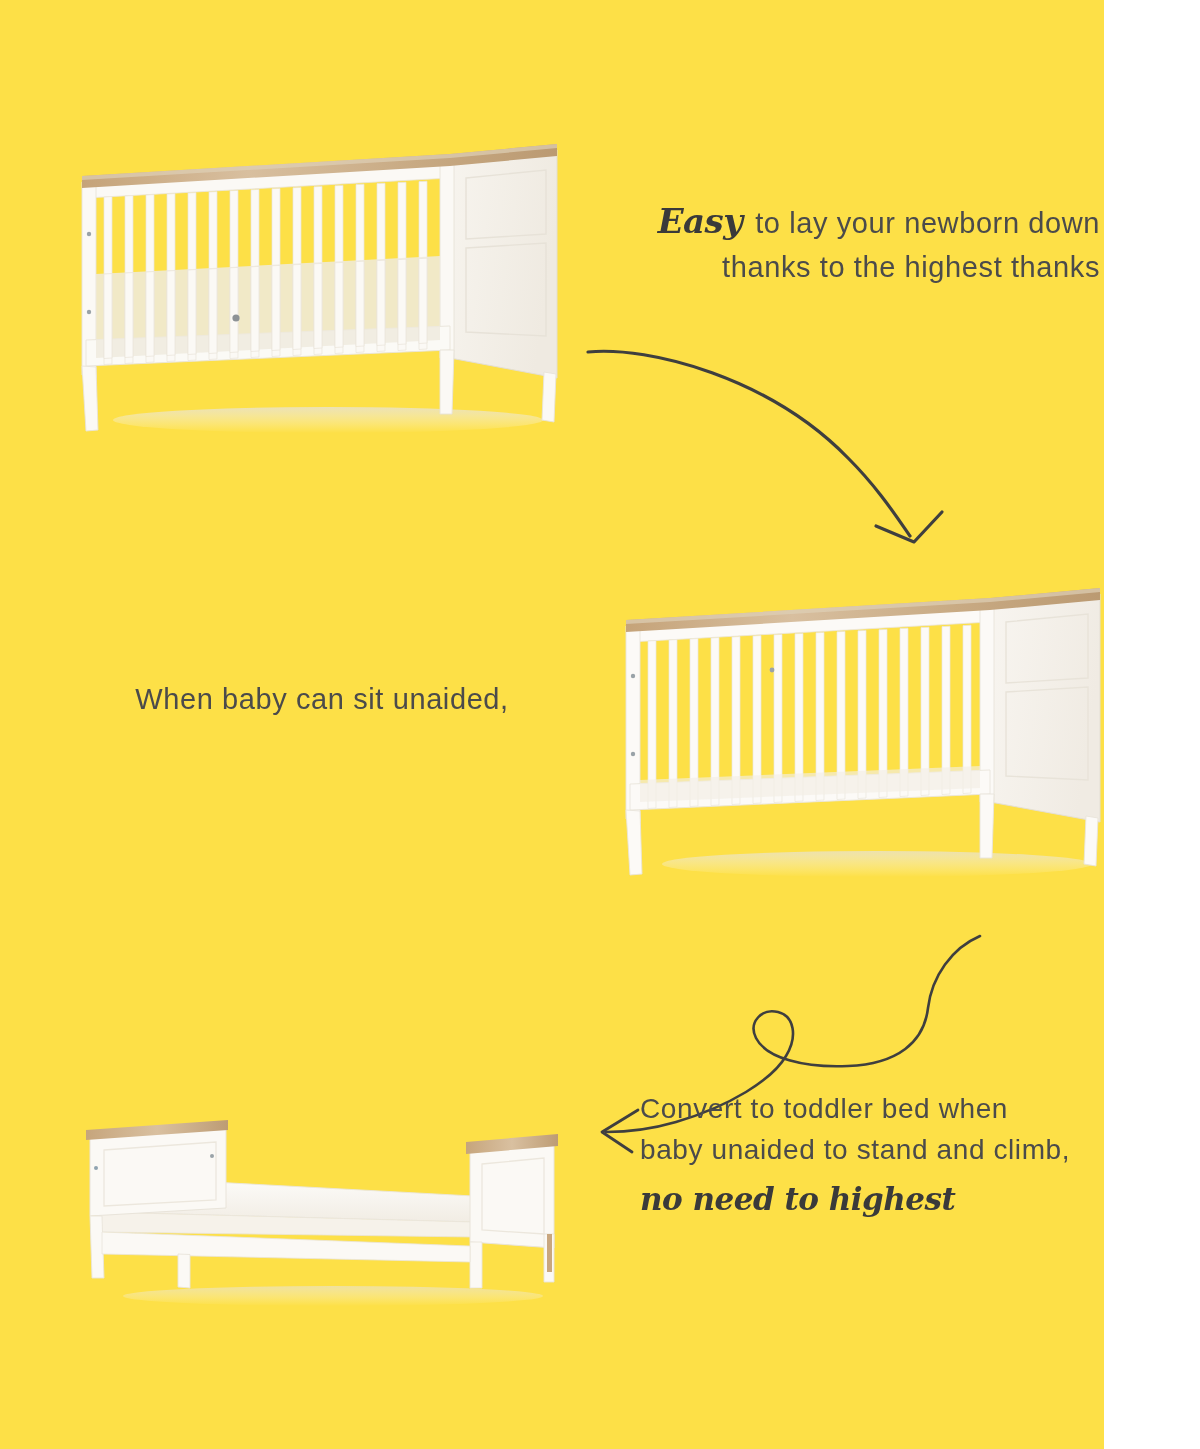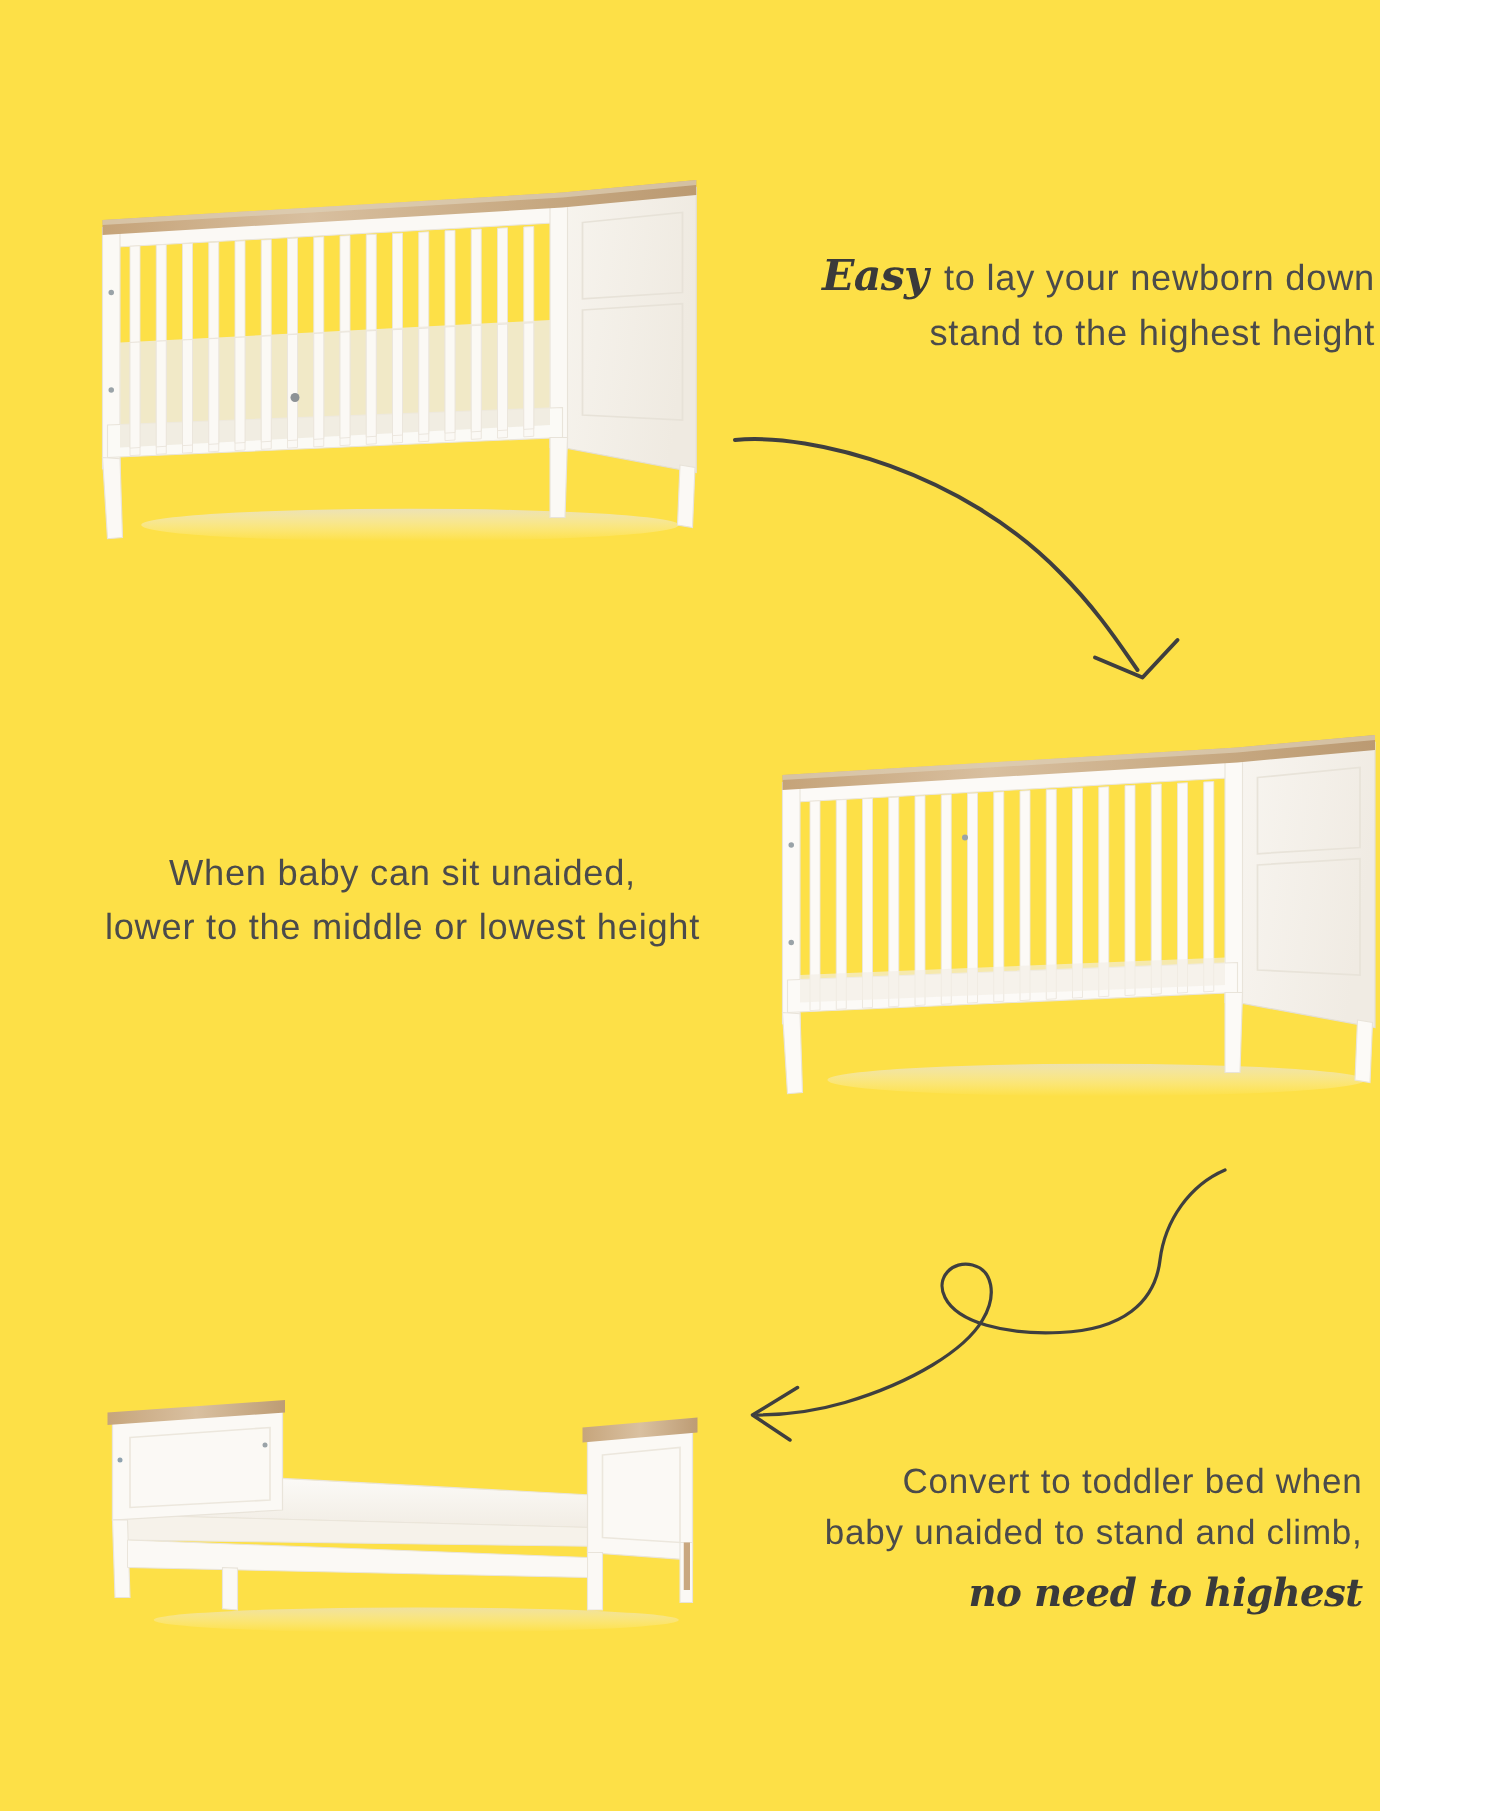--- a/index.html
+++ b/index.html
@@ -50,23 +50,23 @@
   #caption-2 {
     left: 57px;
     top: 678px;
     width: 530px;
     text-align: center;
     font-size: 29px;
   }
 
   #caption-3 {
     left: 640px;
-    top: 1164px;
+    top: 1088px;
     width: 450px;
-    text-align: right;
+    text-align: left;
     font-size: 28px;
   }
   #caption-3 .script-line {
     display: block;
     font-size: 31px;
     margin-top: 6px;
   }
 
   
   .arrow-svg { position: absolute; overflow: visible; }
@@ -178,21 +178,21 @@
       </g>
 
       <circle cx="11" cy="108" r="2.2" fill="#9aa3a8"></circle>
       <circle cx="11" cy="186" r="2.2" fill="#9aa3a8"></circle>
       <circle cx="158" cy="192" r="3.6" fill="#8d9296"></circle>
     </svg>
   </div>
 
   <div class="caption" id="caption-1">
     <span class="line"><span class="script">Easy</span><span> to lay your newborn down</span></span>
-    <span class="line">stand to the highest height</span>
+    <span class="line">thanks to the highest thanks</span>
   </div>
 
   <svg class="arrow-svg" id="arrow-1" width="380" height="230" viewBox="0 0 380 230">
     <path class="arrow-path" d="M8,22 C70,16 190,48 268,128 C298,158 316,186 330,206" stroke-width="3.2"></path>
     <path class="arrow-path" d="M296,196 L334,212 L362,182" stroke-width="3.2"></path>
   </svg>
 
   <div class="crib" id="crib-2">
     <svg width="500" height="318" viewBox="0 0 500 318">
       <defs>
@@ -260,21 +260,20 @@
       </g>
 
       <circle cx="11" cy="104" r="2.2" fill="#9aa3a8"></circle>
       <circle cx="11" cy="182" r="2.2" fill="#9aa3a8"></circle>
       <circle cx="150" cy="98" r="2.4" fill="#9aa3a8"></circle>
     </svg>
   </div>
 
   <div class="caption" id="caption-2">
     <span class="line">When baby can sit unaided,</span>
-    <span class="line">lower to the middle or lowest height</span>
   </div>
 
   <svg class="arrow-svg" id="arrow-2" width="420" height="220" viewBox="0 0 420 220">
     <path class="arrow-path" d="M400,6 C372,18 352,46 348,78 C344,112 318,134 268,136
              C224,138 186,128 176,108 C168,92 182,78 198,82
              C214,86 218,106 206,126 C192,150 150,176 96,192
              C72,199 48,202 26,202" stroke-width="2.6"></path>
     <path class="arrow-path" d="M58,180 L22,202 L52,222" stroke-width="2.8"></path>
   </svg>
 

